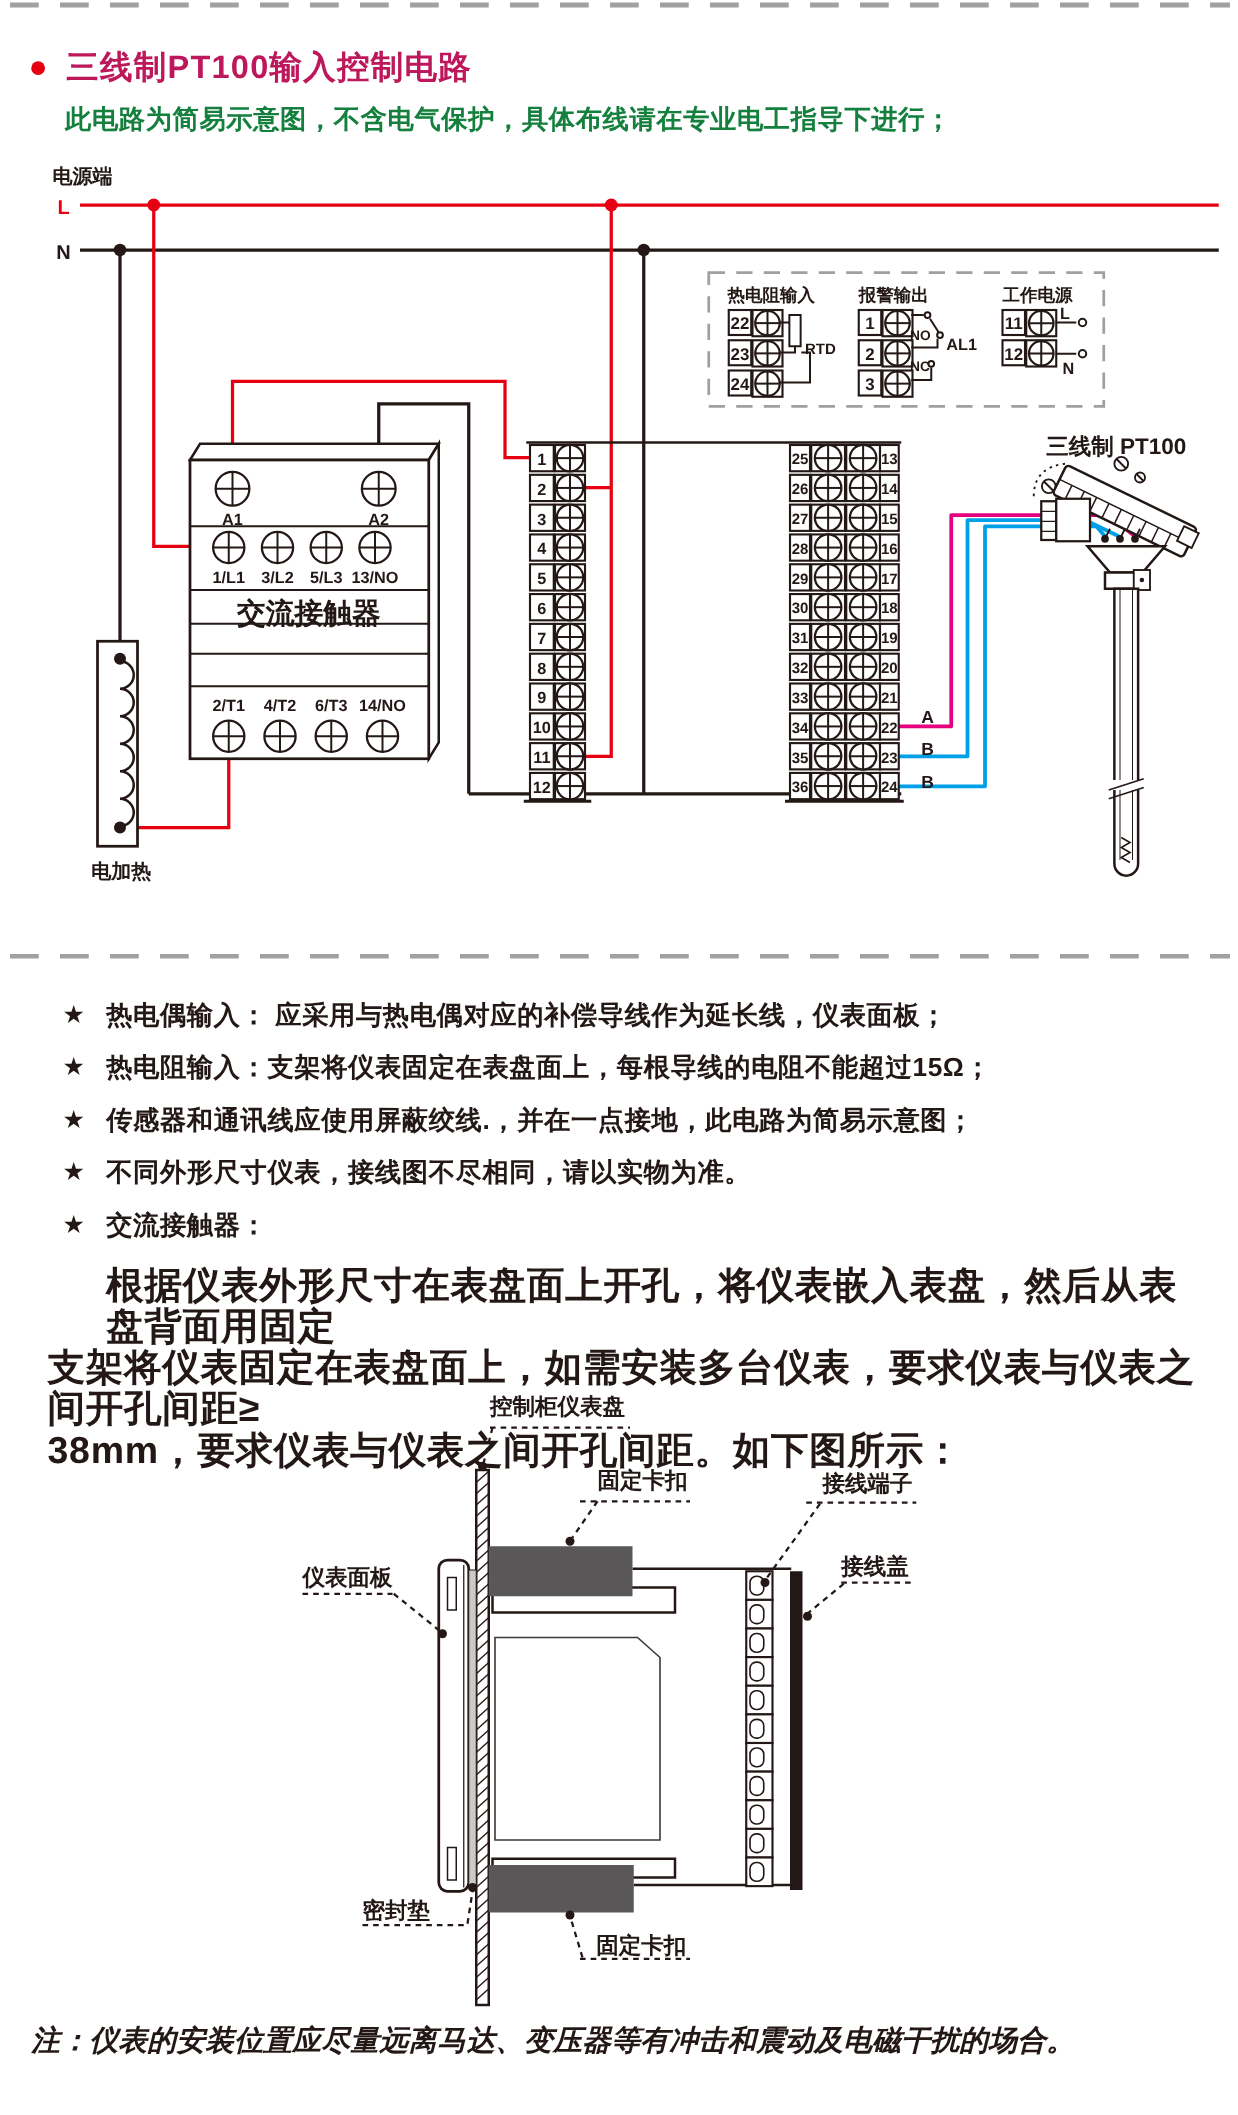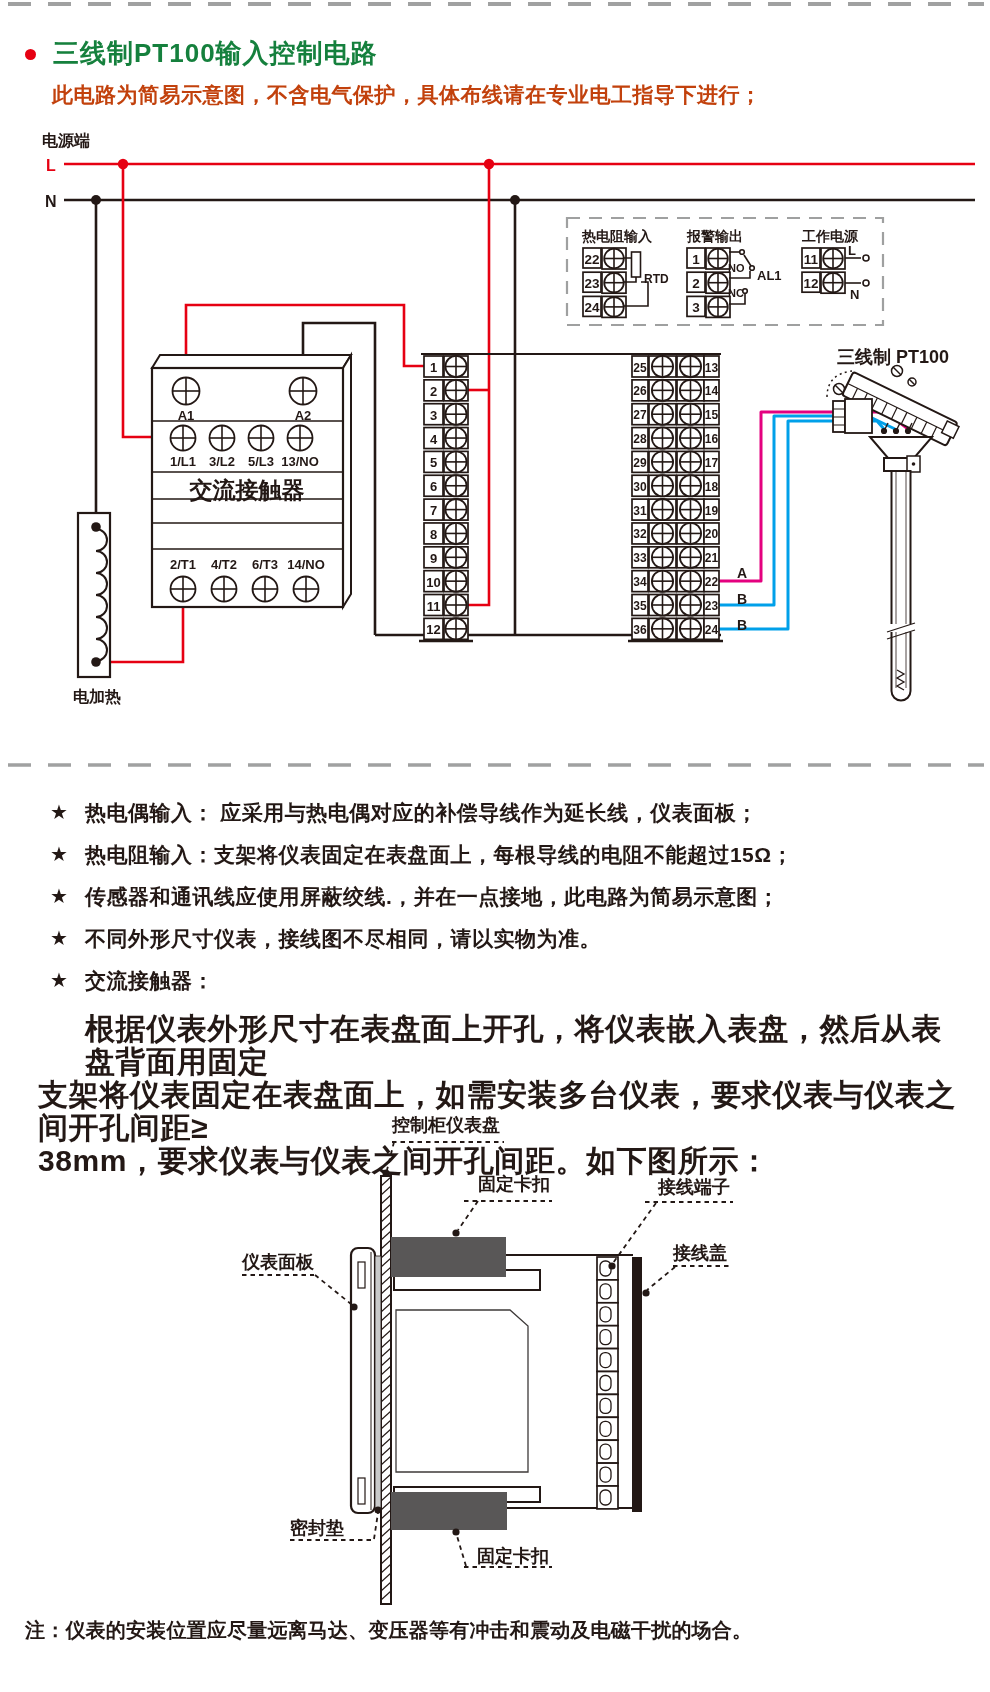--- a/index.html
+++ b/index.html
@@ -1,27 +1,27 @@
 <!DOCTYPE html>
 <html><head>
 <meta charset="utf-8">
 <style>
   html,body{margin:0;padding:0;background:#fff;}
   .page{position:relative;width:990px;height:1692px;background:#fff;overflow:hidden;
         font-family:"Liberation Sans","DejaVu Sans",sans-serif;color:#231815;}
   .abs{position:absolute;}
-  .title{font-size:26px;font-weight:bold;color:#15803d;letter-spacing:1px;}
-  .subtitle{font-size:21px;font-weight:bold;color:#c2410c;letter-spacing:0.5px;}
+  .title{font-size:26px;font-weight:bold;color:#be185d;letter-spacing:1px;}
+  .subtitle{font-size:21px;font-weight:bold;color:#15803d;letter-spacing:0.5px;}
   .bullet{width:11px;height:11px;border-radius:50%;background:#e60012;}
   .note-row{display:flex;align-items:flex-start;font-size:21px;font-weight:bold;white-space:nowrap;}
   .note-row .star{font-size:20px;margin-right:17px;line-height:1.1;}
   .note-row .txt{letter-spacing:0.5px;line-height:1.1;}
   .para{font-size:30px;font-weight:bold;line-height:33px;letter-spacing:0.6px;}
   .para .l1{padding-left:47px;}
-  .foot{font-size:20px;font-weight:bold;letter-spacing:0.2px;white-space:nowrap;}
+  .foot{font-size:23px;font-weight:bold;letter-spacing:0.2px;white-space:nowrap;font-style:italic;}
   svg{position:absolute;left:0;top:0;}
   svg text{font-family:"Liberation Sans","DejaVu Sans",sans-serif;fill:#231815;font-weight:bold;}
   .t12{font-size:12px;}.t13{font-size:13px;}.t14{font-size:14px;}.t16{font-size:16px;}
   .t18{font-size:18px;}.t23{font-size:23px;}.t11{font-size:11px;}
 </style>
 </head>
 <body>
 
 <div class="page">
 

